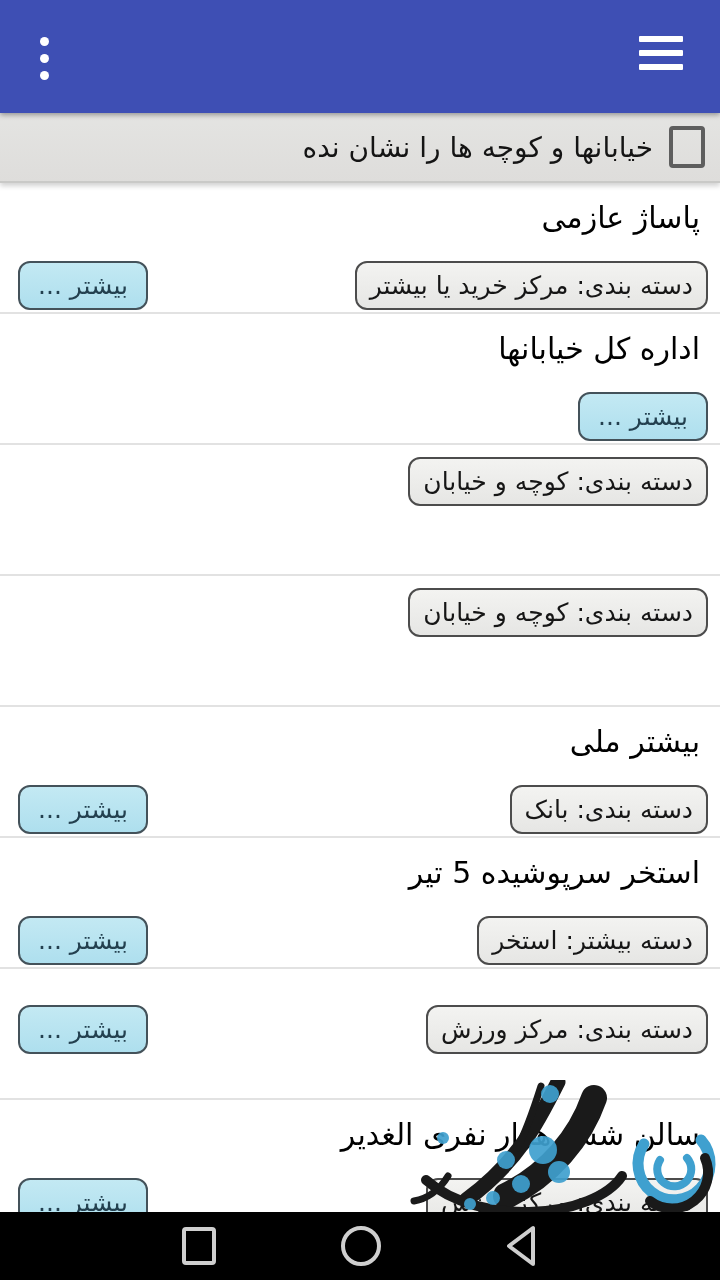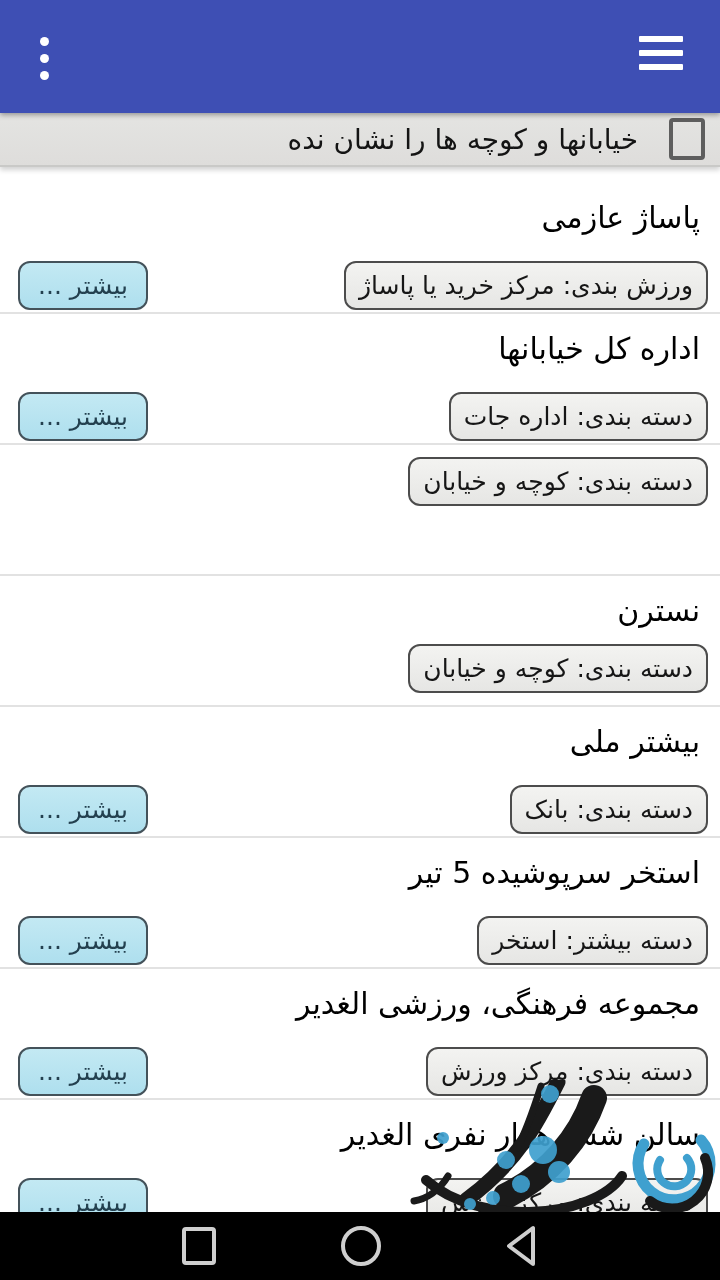--- a/index.html
+++ b/index.html
@@ -12,25 +12,25 @@
   .appbar{
     position:absolute;top:0;left:0;right:0;height:113px;
     background:#3E4FB4;box-shadow:0 2px 5px rgba(0,0,0,.35);z-index:4;
   }
   .kebab{position:absolute;left:36px;top:33px;display:flex;flex-direction:column;gap:8px;cursor:pointer;padding:4px;}
   .kebab i{width:9px;height:9px;border-radius:50%;background:#fff;}
   .burger{position:absolute;right:37px;top:36px;display:flex;flex-direction:column;gap:8px;cursor:pointer;}
   .burger i{width:44px;height:6px;border-radius:1px;background:#fff;}
   
   .filterbar{
-    position:absolute;top:113px;left:0;right:0;height:54px;
+    position:absolute;top:113px;left:0;right:0;height:70px;
     background:linear-gradient(#e4e4e2,#dedddb);
     border-bottom:2px solid #c9c9c7;
     box-shadow:0 3px 5px rgba(0,0,0,.18);
-    display:flex;align-items:center;gap:31px;padding:0 15px;box-sizing:border-box;z-index:3;
+    display:flex;align-items:center;gap:16px;padding:0 15px;box-sizing:border-box;z-index:3;
   }
   .checkbox{
     flex:none;width:28px;height:34px;border:4px solid #5e5e5e;border-radius:4px;
     background:transparent;cursor:pointer;
   }
   .filterlabel{font-size:28px;color:#141414;white-space:nowrap;}
   
   .list{position:absolute;top:183px;left:0;right:0;bottom:0;overflow:hidden;z-index:1;}
   .row{
     height:131px;box-sizing:border-box;border-bottom:2px solid #e2e2e2;
@@ -87,42 +87,40 @@
 
   <div class="filterbar">
     <span class="checkbox"></span>
     <span class="filterlabel">خیابانها و کوچه ها را نشان نده</span>
   </div>
 
   <main class="list">
     <section class="row">
       <div class="title">پاساژ عازمی</div>
       <div class="bottomrow">
-        <span class="chip">ورزش بندی: مرکز خرید یا پاساژ</span>
+        <span class="chip">دسته بندی: مرکز خرید یا بیشتر</span>
         <button class="morebtn">بیشتر ...</button>
       </div>
     </section>
 
     <section class="row">
       <div class="title">اداره کل خیابانها</div>
       <div class="bottomrow">
-        <span class="chip">دسته بندی: اداره جات</span>
         <button class="morebtn">بیشتر ...</button>
       </div>
     </section>
 
     <section class="row">
       <div class="bottomrow">
         <span class="chip">دسته بندی: کوچه و خیابان</span>
 
       </div>
     </section>
 
     <section class="row">
-      <div class="title">نسترن</div>
       <div class="bottomrow">
         <span class="chip">دسته بندی: کوچه و خیابان</span>
 
       </div>
     </section>
 
     <section class="row">
       <div class="title">بیشتر ملی</div>
       <div class="bottomrow">
         <span class="chip">دسته بندی: بانک</span>
@@ -132,21 +130,20 @@
 
     <section class="row">
       <div class="title">استخر سرپوشیده 5 تیر</div>
       <div class="bottomrow">
         <span class="chip">دسته بیشتر: استخر</span>
         <button class="morebtn">بیشتر ...</button>
       </div>
     </section>
 
     <section class="row">
-      <div class="title">مجموعه فرهنگی، ورزشی الغدیر</div>
       <div class="bottomrow">
         <span class="chip">دسته بندی: مرکز ورزش</span>
         <button class="morebtn">بیشتر ...</button>
       </div>
     </section>
 
     <section class="row">
       <div class="title">سالن شش هزار نفری الغدیر</div>
       <div class="bottomrow">
         <span class="chip">دسته بندی: مرکز ورزش</span>

